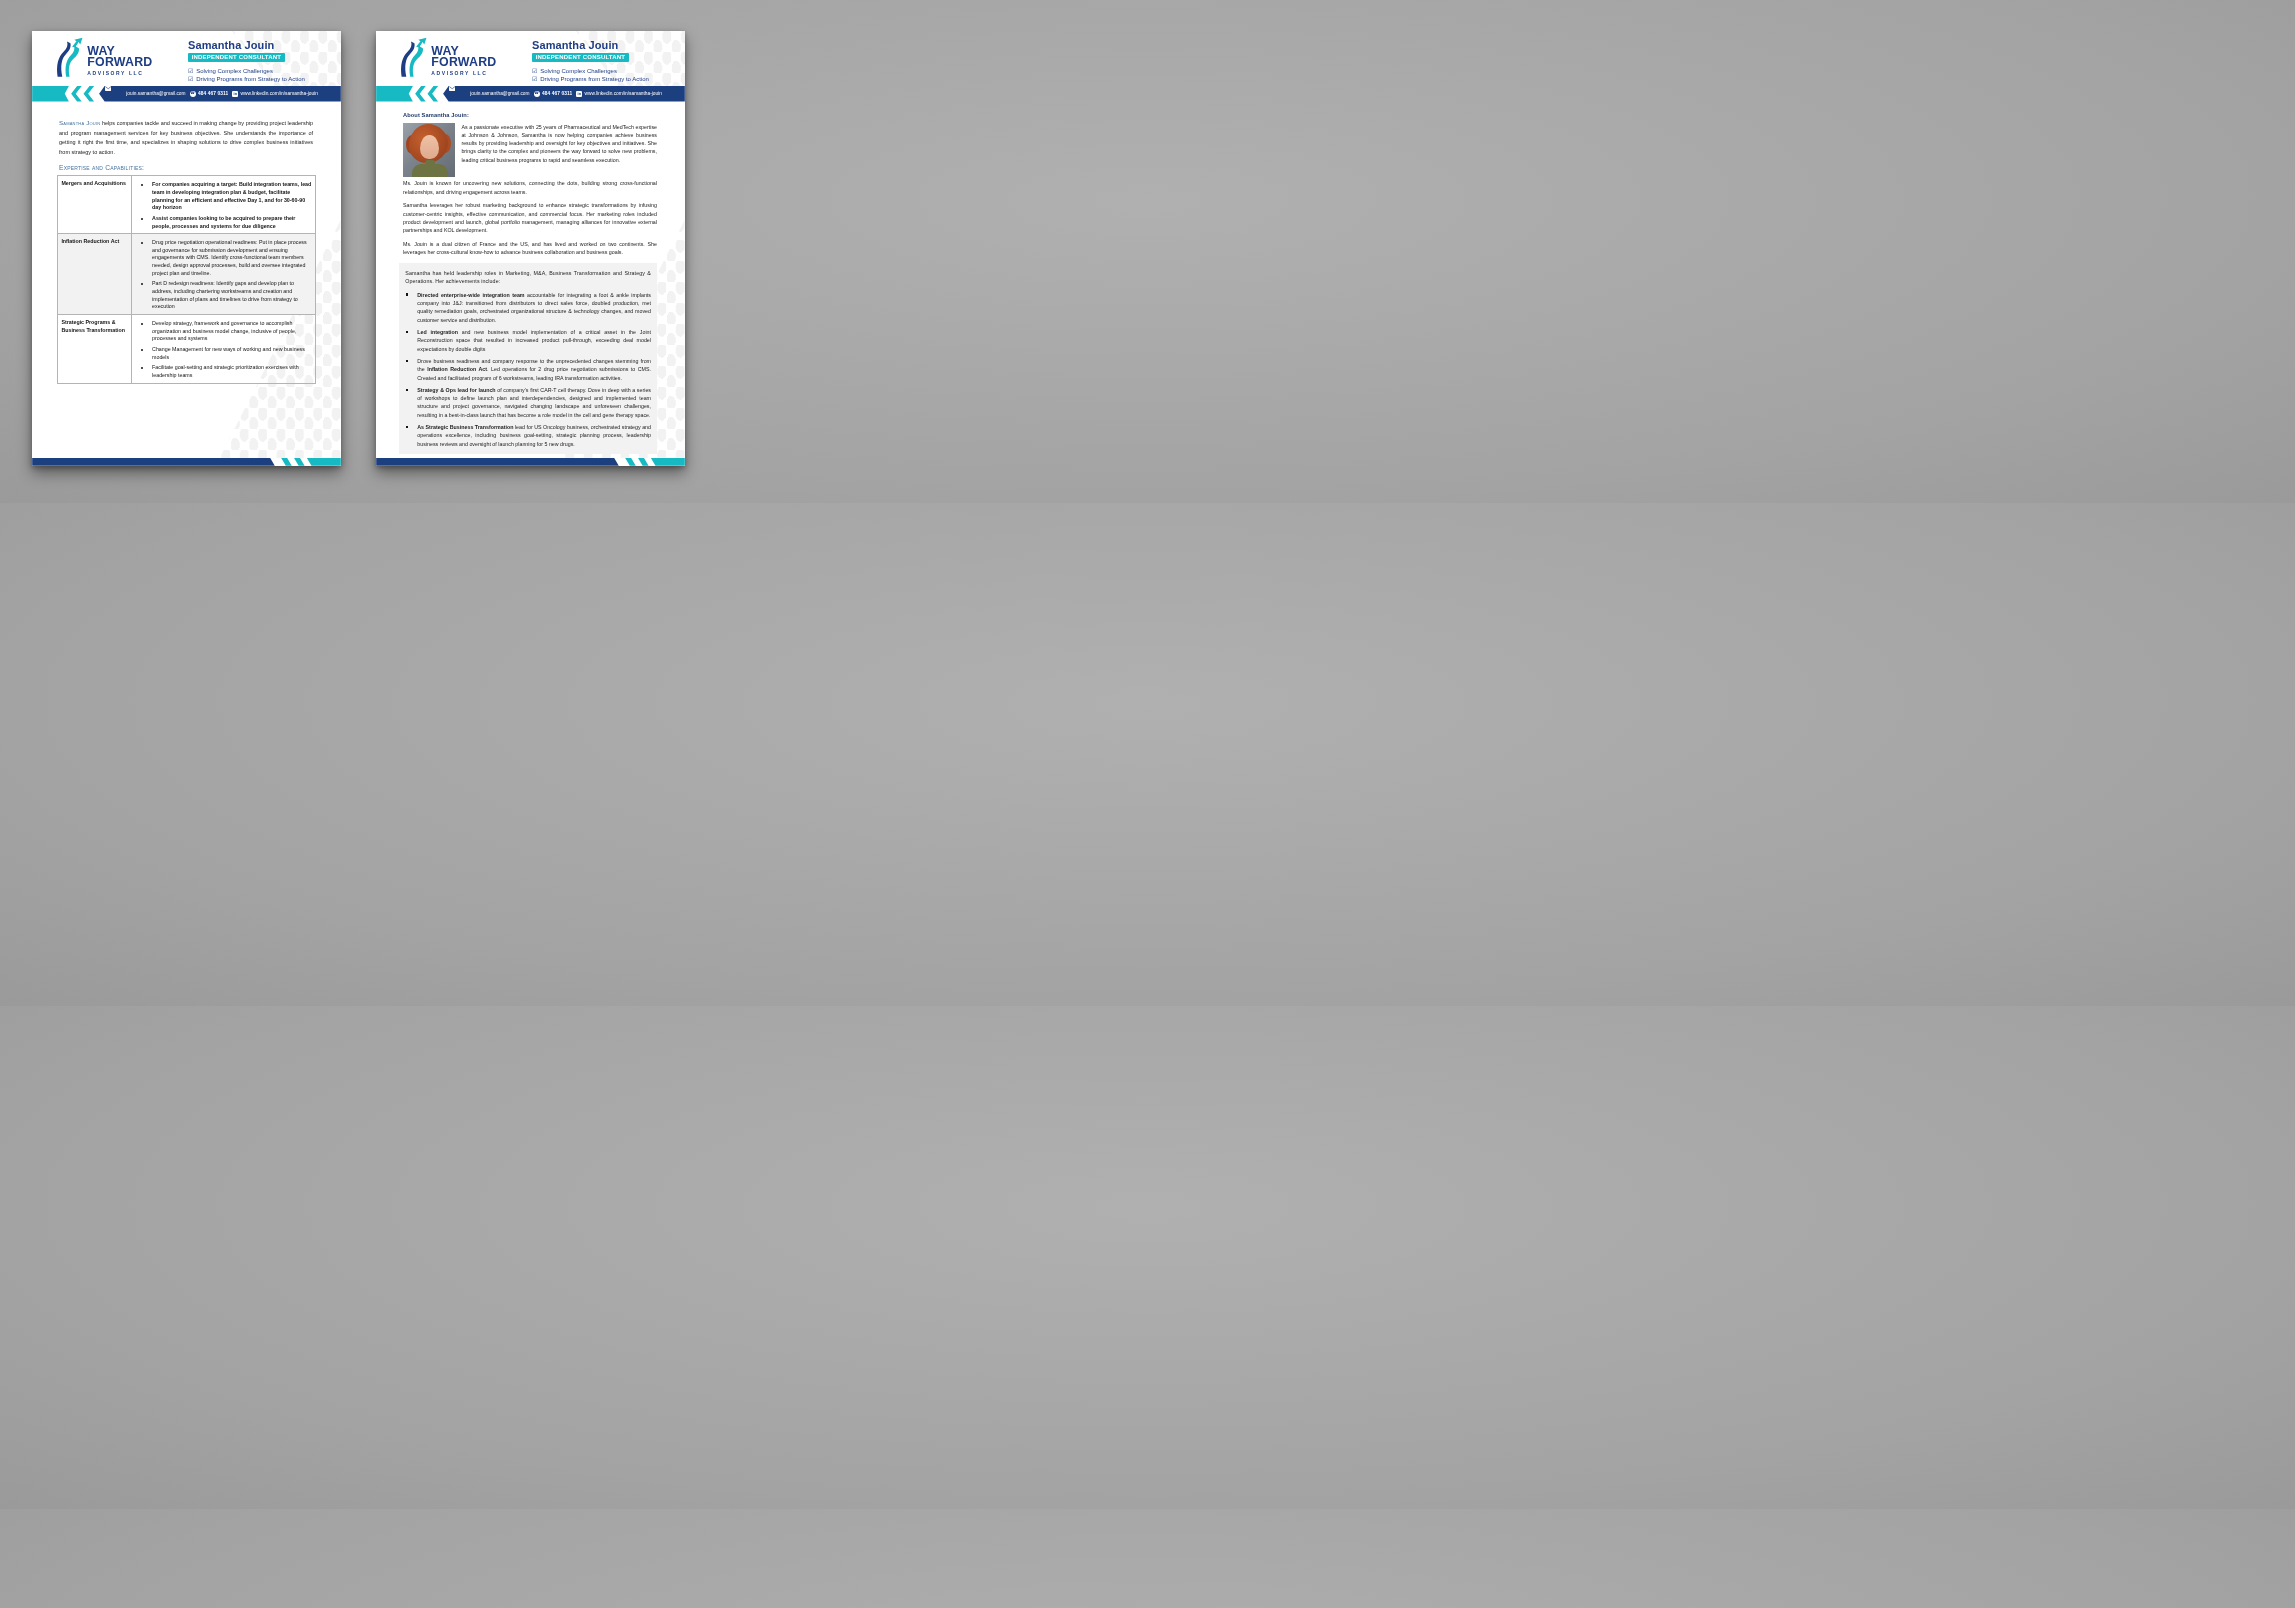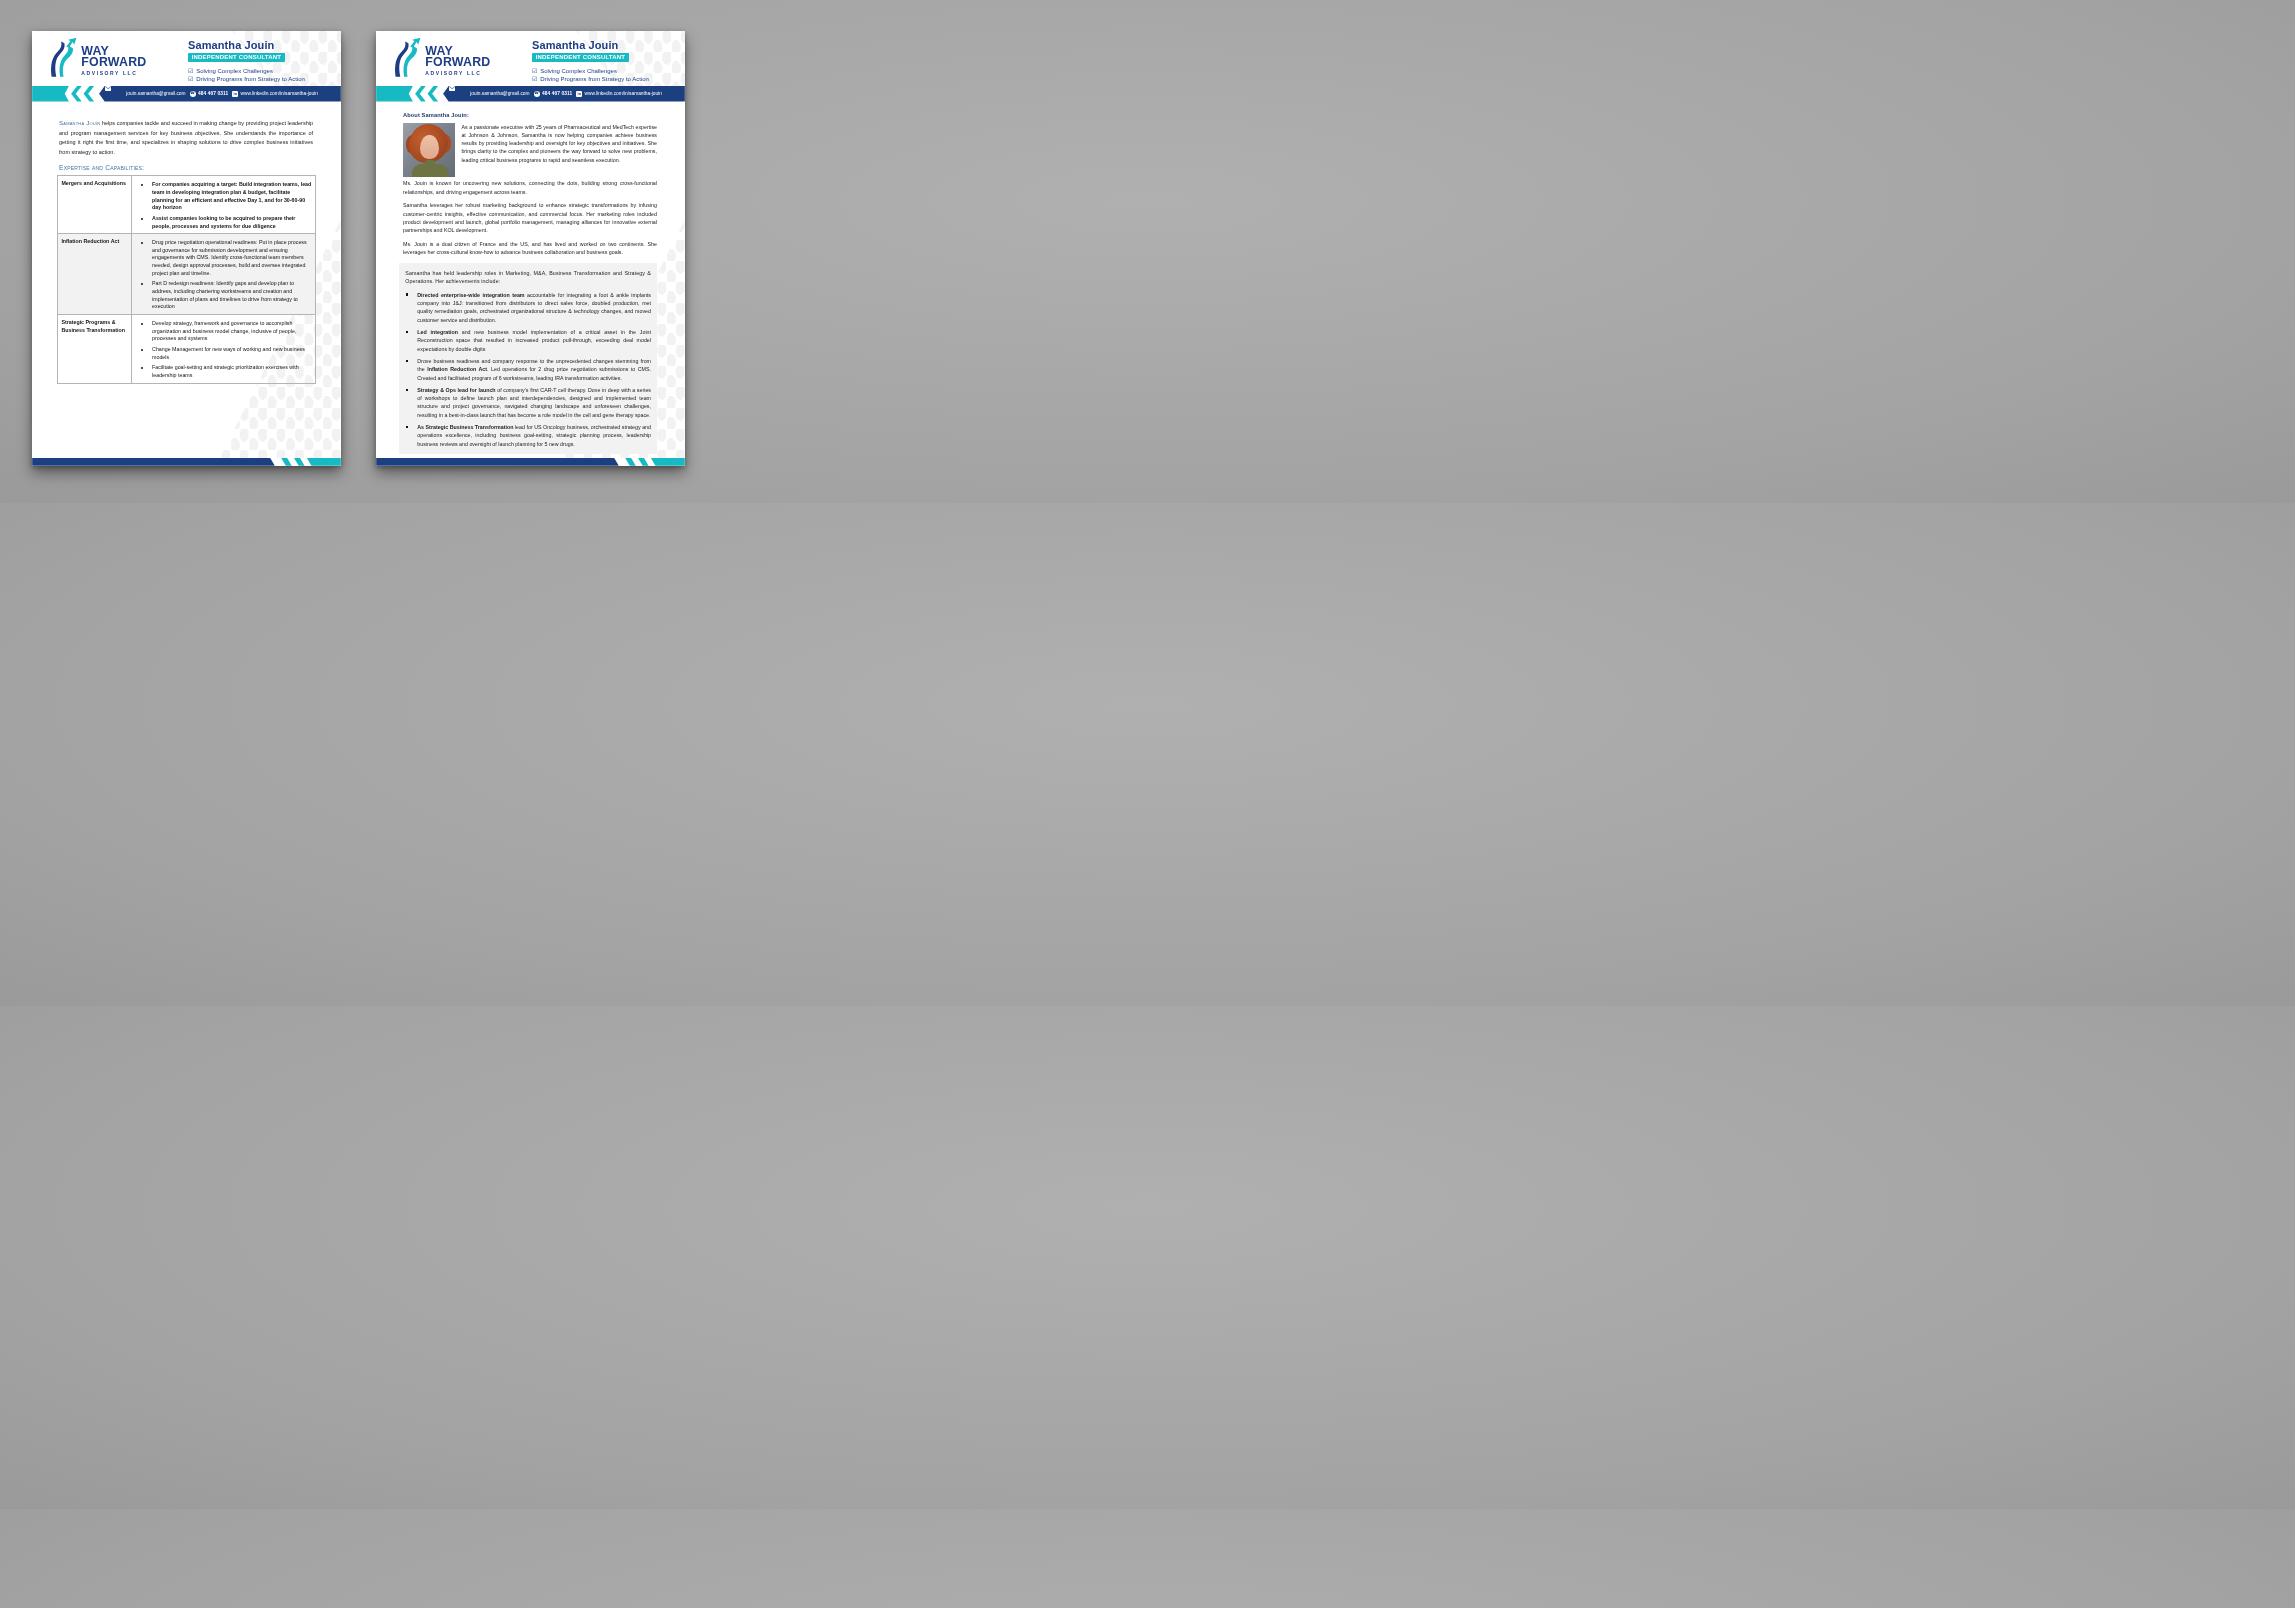--- a/index.html
+++ b/index.html
@@ -21,21 +21,21 @@
     position:absolute;pointer-events:none;
     background-image:
       radial-gradient(ellipse 4.6px 7.3px at 4.6px 5.5px, #f2f2f2 98%, transparent 100%),
       radial-gradient(ellipse 4.6px 7.3px at 13.8px 16px, #f2f2f2 98%, transparent 100%);
     background-size:18.4px 21px;
   }
   .dots-tr{right:0;top:0;width:133px;height:69px;clip-path:polygon(18% 0,100% 0,100% 100%,58% 100%);}
   .dots-br{right:0;bottom:7.8px;width:138px;height:239px;clip-path:polygon(100% 0,100% 100%,12% 100%);}
 
   
-  .logo{position:absolute;left:17px;top:6.4px;display:flex;gap:2.3px;}
+  .logo{position:absolute;left:23px;top:6.4px;display:flex;gap:2.3px;}
   .logo-text{margin-top:8.3px;color:#1e3d85;}
   .logo-way,.logo-forward{font-size:12.4px;font-weight:bold;line-height:11.5px;letter-spacing:0.2px;}
   .logo-advisory{font-size:5px;font-weight:bold;letter-spacing:1.6px;margin-top:1.8px;}
 
   .title-block{position:absolute;left:156px;top:8.3px;}
   .title-name{font-size:11px;font-weight:bold;color:#1e3d85;letter-spacing:0.1px;}
   .title-badge{display:inline-block;background:#17b9c3;color:#fff;font-size:6px;font-weight:bold;
     letter-spacing:0.2px;padding:1.4px 3.7px 1.6px 3.7px;margin-top:1.8px;border-radius:0.9px;}
   .title-checks{margin-top:4.6px;color:#1e3d85;font-size:6px;line-height:8.7px;}
   .chk-row{white-space:nowrap;}

